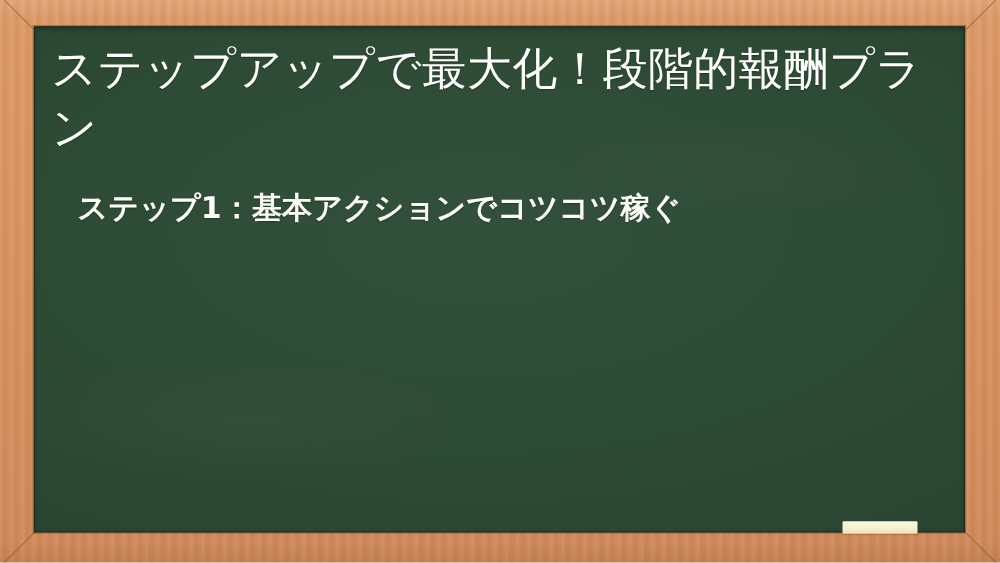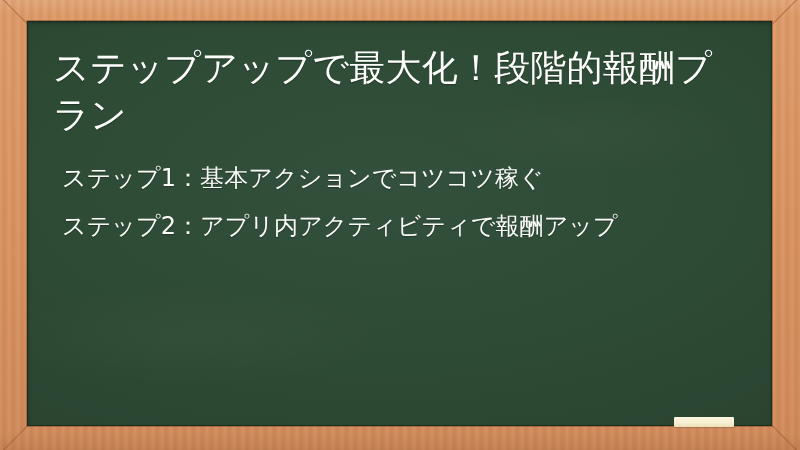--- a/index.html
+++ b/index.html
@@ -94,42 +94,42 @@
       radial-gradient(ellipse 30% 14% at 76% 28%, rgba(255,255,255,0.018), rgba(255,255,255,0) 70%);
   }
 
   #board-content {
     position: relative;
     padding: 8px 18px 0 10px;
   }
 
   
   #title {
-    margin: 16px;
+    margin: 4px;
     padding: 0;
     color: #fdfdfb;
     font-size: 36px;
     line-height: 1.30;
     font-weight: 400;
     letter-spacing: 0.2px;
     white-space: pre-wrap;
     text-shadow: 0 1px 1px rgba(0,0,0,0.30);
   }
 
   
   #bullets {
     margin: 0;
     padding: 0;
     list-style: none;
   }
   #bullets li {
     color: #fbfbf8;
     font-size: 24px;
     line-height: 1.42;
-    font-weight: 400;
+    font-weight: 700;
     margin: 0 0 14px 25px;
     letter-spacing: 0.1px;
     text-shadow: 0 1px 1px rgba(0,0,0,0.28);
   }
   #bullets li:first-child { margin-top: 22px; }
 
   
   #chalk-stick {
     position: absolute;
     left: 674px;
@@ -152,21 +152,20 @@
   <div class="miter bl"></div>
   <div class="miter br"></div>
 
   <div id="board">
     <div id="board-content">
 
       <h1 id="title">ステップアップで最大化！段階的報酬プラン</h1>
 
       <ul id="bullets">
         <li>ステップ1：基本アクションでコツコツ稼ぐ</li>
-        <li>ステップ2：アプリ内アクティビティで報酬アップ</li>
       </ul>
 
     </div>
   </div>
 
   <div id="chalk-stick"></div>
 
 </div>
 
 </body></html>

